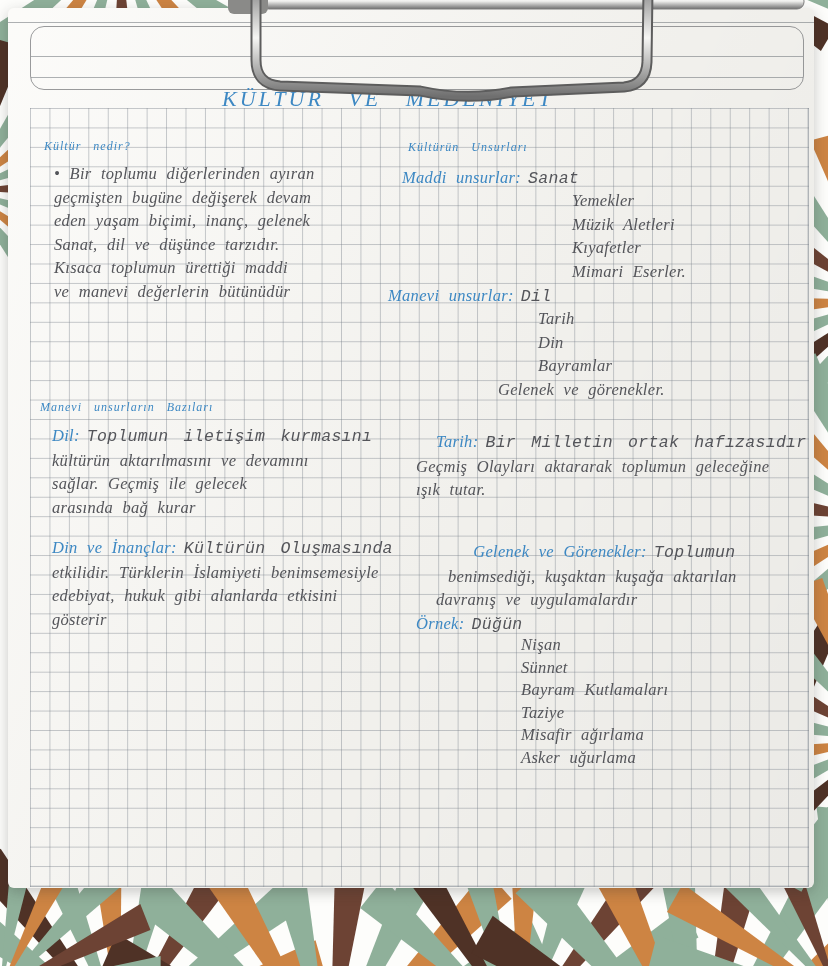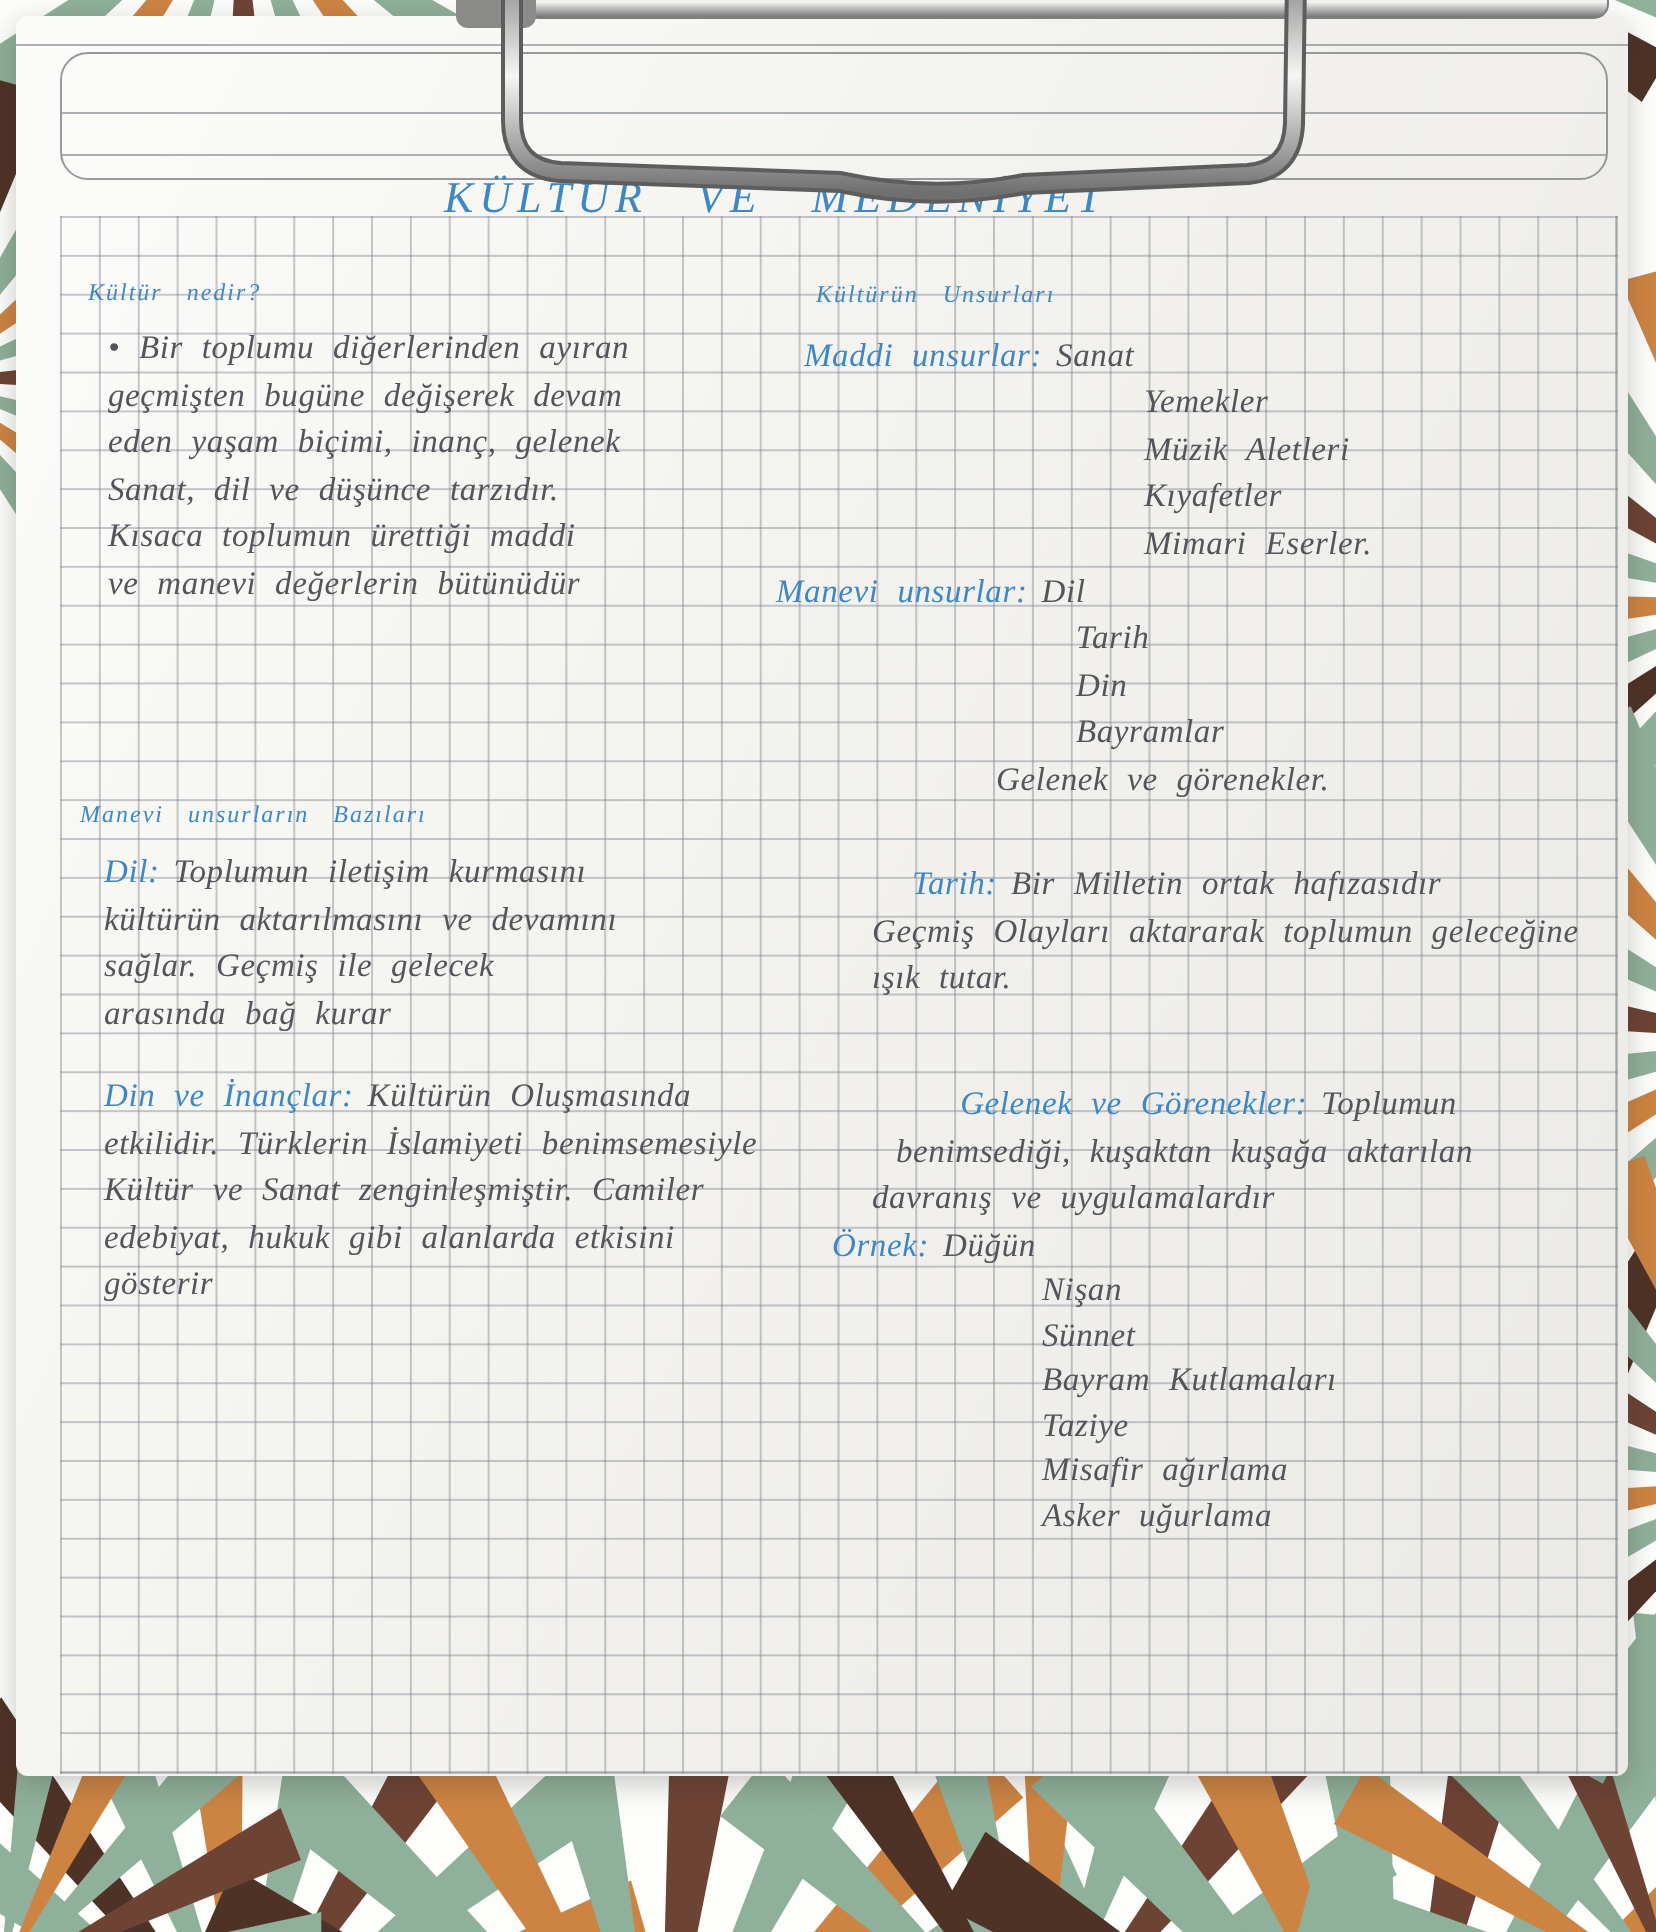--- a/index.html
+++ b/index.html
@@ -26,21 +26,21 @@
         border-right:1px solid rgba(120,128,138,.42);
         border-bottom:1px solid rgba(120,128,138,.42);}
   
   .hw{position:absolute;z-index:3;font-style:italic;white-space:nowrap;}
   .ink{color:#3d88c3;}
   .pencil{color:#54555a;margin-left:16px;}
   .h1{font-size:22px;letter-spacing:3px;word-spacing:16px;}
   .h2{font-size:12px;letter-spacing:1px;word-spacing:8px;}
   .body16{font-size:16.5px;line-height:23.5px;letter-spacing:.3px;word-spacing:5px;}
   .body16 .label{color:#3d88c3;}
-  .body16 .rest{margin-left:7px;}
+  .body16 .rest{margin-left:7px;font-family:Liberation Mono, monospace;}
   .list div{letter-spacing:.3px;}
   .outdent{margin-left:-40px;}
   .ind36{padding-left:36px;text-align:center;} .ind20{padding-left:20px;} .ind12{padding-left:12px;}
   .neg20{margin-left:-20px;}
   
   .clip-svg{position:absolute;left:0;top:0;z-index:4;}
 </style>
 </head>
 <body>
 
@@ -113,21 +113,20 @@
     <div>kültürün aktarılmasını ve devamını</div>
     <div>sağlar. Geçmiş ile gelecek</div>
     <div>arasında bağ kurar</div>
   </div>
 
   <div class="hw pencil body16" style="left:36px;top:536px">
     <div>
       <span class="label">Din ve İnançlar:</span><span class="rest">Kültürün Oluşmasında</span>
     </div>
     <div>etkilidir. Türklerin İslamiyeti benimsemesiyle</div>
-    <div>Kültür ve Sanat zenginleşmiştir. Camiler</div>
     <div>edebiyat, hukuk gibi alanlarda etkisini</div>
     <div>gösterir</div>
   </div>
 
   <div class="hw ink h2" style="left:408px;top:140px">Kültürün Unsurları</div>
 
   <div class="hw pencil body16" style="left:386px;top:166px">
     <span class="label">Maddi unsurlar:</span><span class="rest">Sanat</span>
   </div>
   <div class="hw pencil body16 list" style="left:556px;top:189px">
@@ -140,21 +139,21 @@
   <div class="hw pencil body16" style="left:372px;top:284px">
     <span class="label">Manevi unsurlar:</span><span class="rest">Dil</span>
   </div>
   <div class="hw pencil body16 list" style="left:522px;top:307px">
     <div>Tarih</div>
     <div>Din</div>
     <div>Bayramlar</div>
     <div class="outdent">Gelenek ve görenekler.</div>
   </div>
 
-  <div class="hw pencil body16" style="left:420px;top:430px">
+  <div class="hw pencil body16" style="left:400px;top:430px">
     <div class="ind20">
       <span class="label">Tarih:</span><span class="rest">Bir Milletin ortak hafızasıdır</span>
     </div>
     <div>Geçmiş Olayları aktararak toplumun geleceğine</div>
     <div>ışık tutar.</div>
   </div>
 
   <div class="hw pencil body16" style="left:420px;top:540px">
     <div class="ind36">
       <span class="label">Gelenek ve Görenekler:</span><span class="rest">Toplumun</span>

